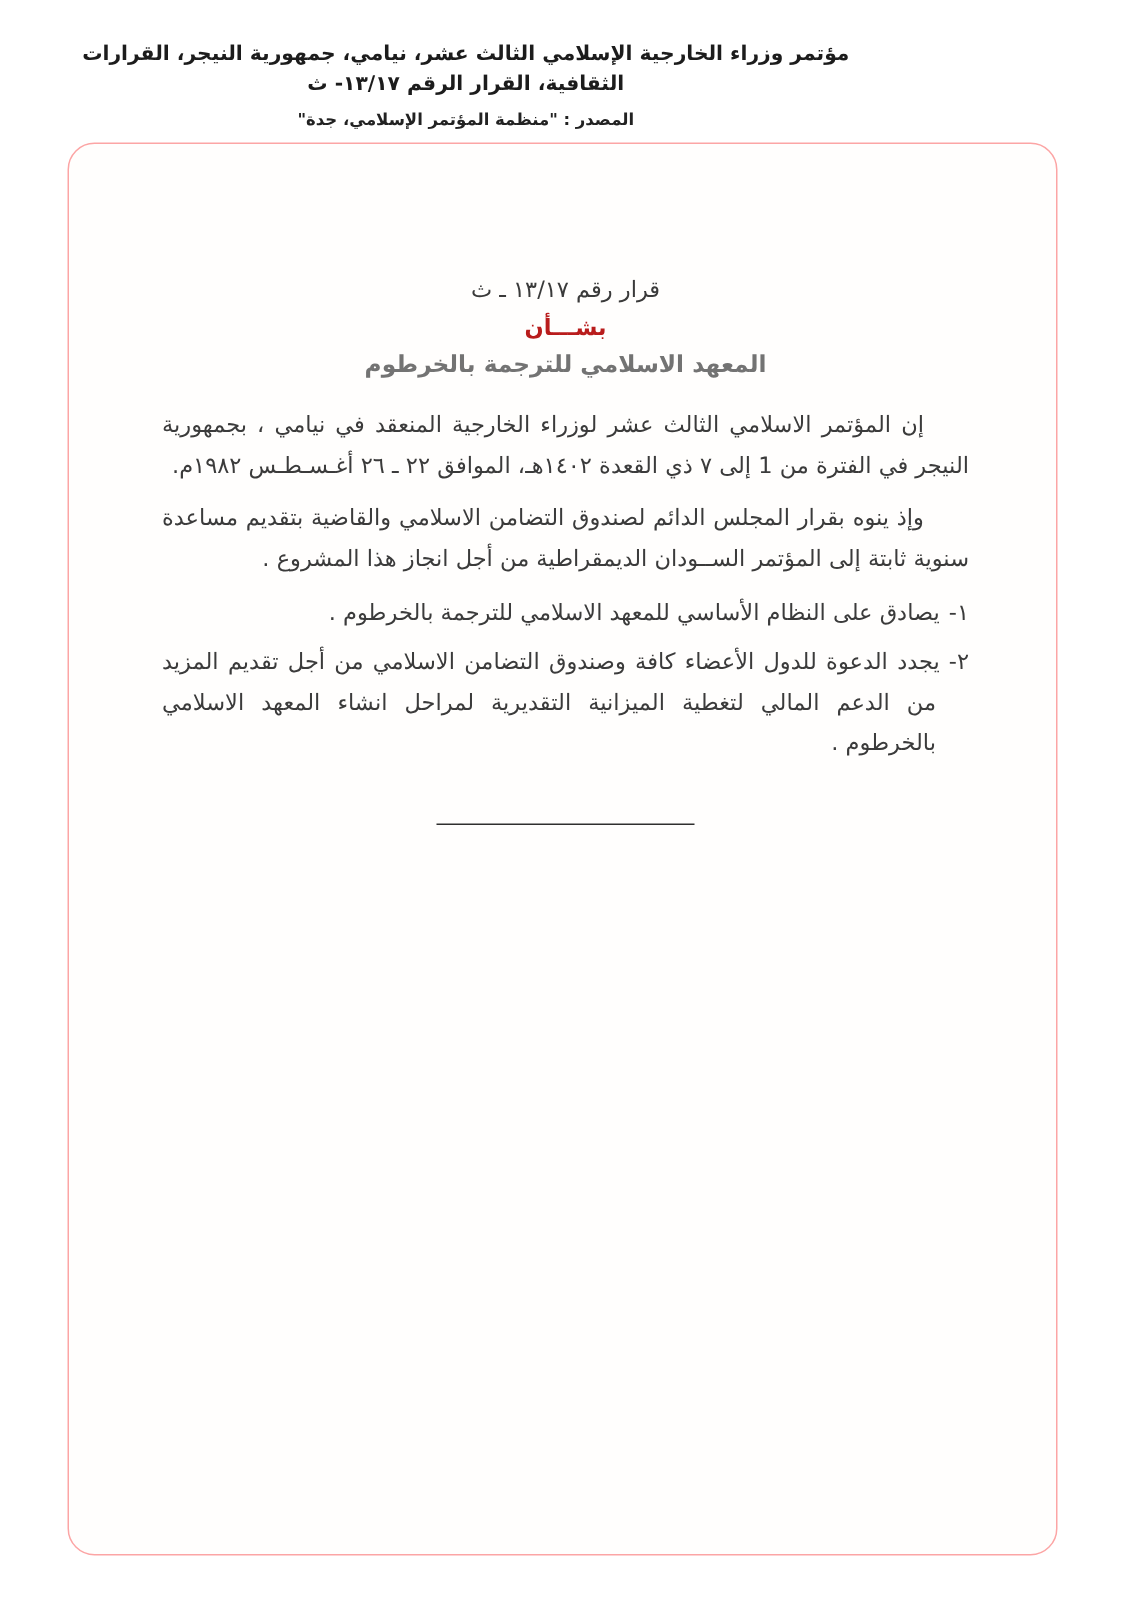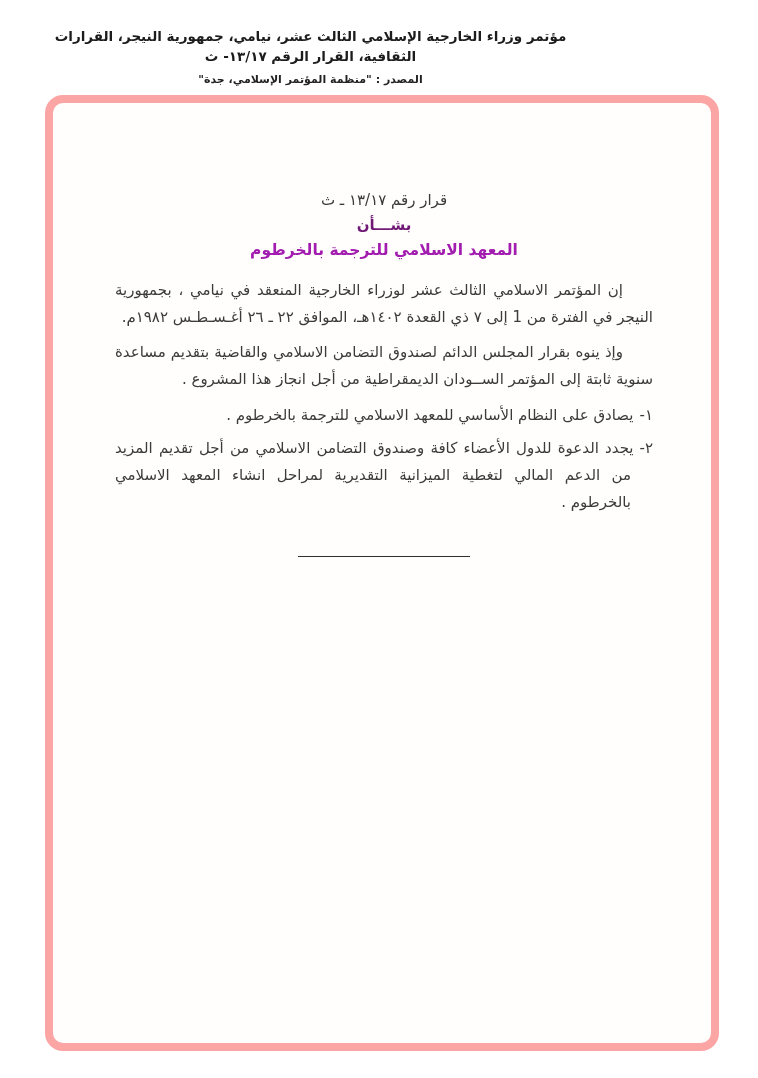--- a/index.html
+++ b/index.html
@@ -40,21 +40,21 @@
     margin-top: 6px;
     color: #222;
   }
   
   .frame {
     position: absolute;
     left: 45px;
     top: 95px;
     width: 658px;
     height: 940px;
-    border: 8px solid #fca5a5;
+    border: 1px solid #fca5a5;
     border-radius: 18px;
     background: #fffefd;
     box-sizing: content-box;
   }
   .doc {
     direction: rtl;
     padding: 88px 58px 0 62px;
     color: #3b3b3b;
   }
   
@@ -64,27 +64,27 @@
   }
   .heading .res-num {
     font-size: 15px;
     letter-spacing: 1px;
     color: #3a3a3a;
   }
   .heading .res-subject {
     font-size: 15px;
     font-weight: bold;
     margin-top: 7px;
-    color: #701a75;
+    color: #b91c1c;
   }
   .heading .res-title {
     font-size: 15.5px;
     font-weight: bold;
     margin-top: 7px;
-    color: #a21caf;
+    color: #737373;
   }
   
   .body-text {
     font-size: 15px;
     line-height: 1.78;
     text-align: justify;
   }
   .para {
     margin: 0 0 9px 0;
     text-indent: 30px;

